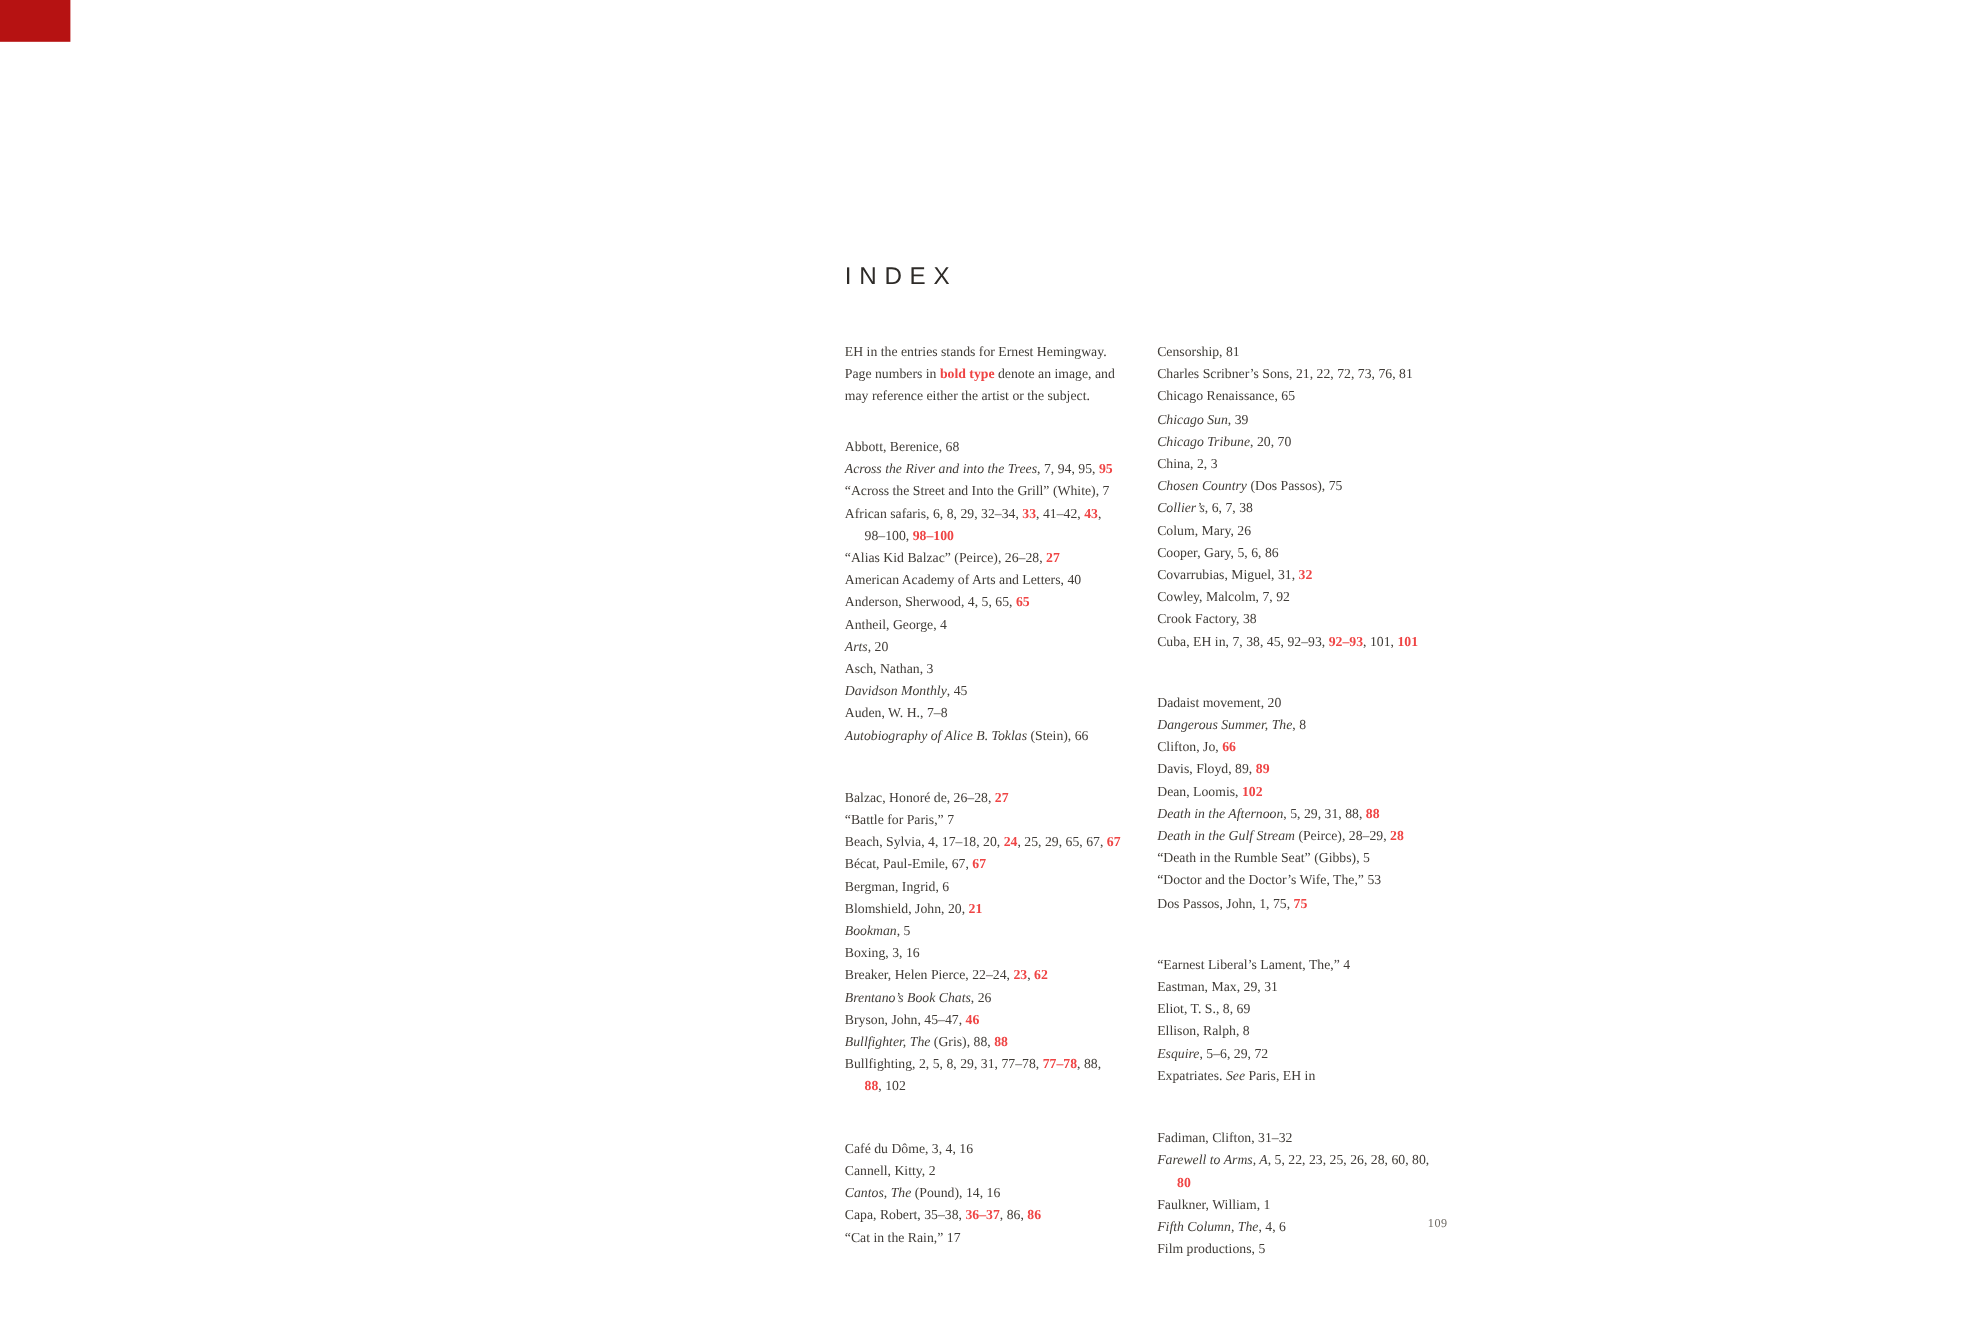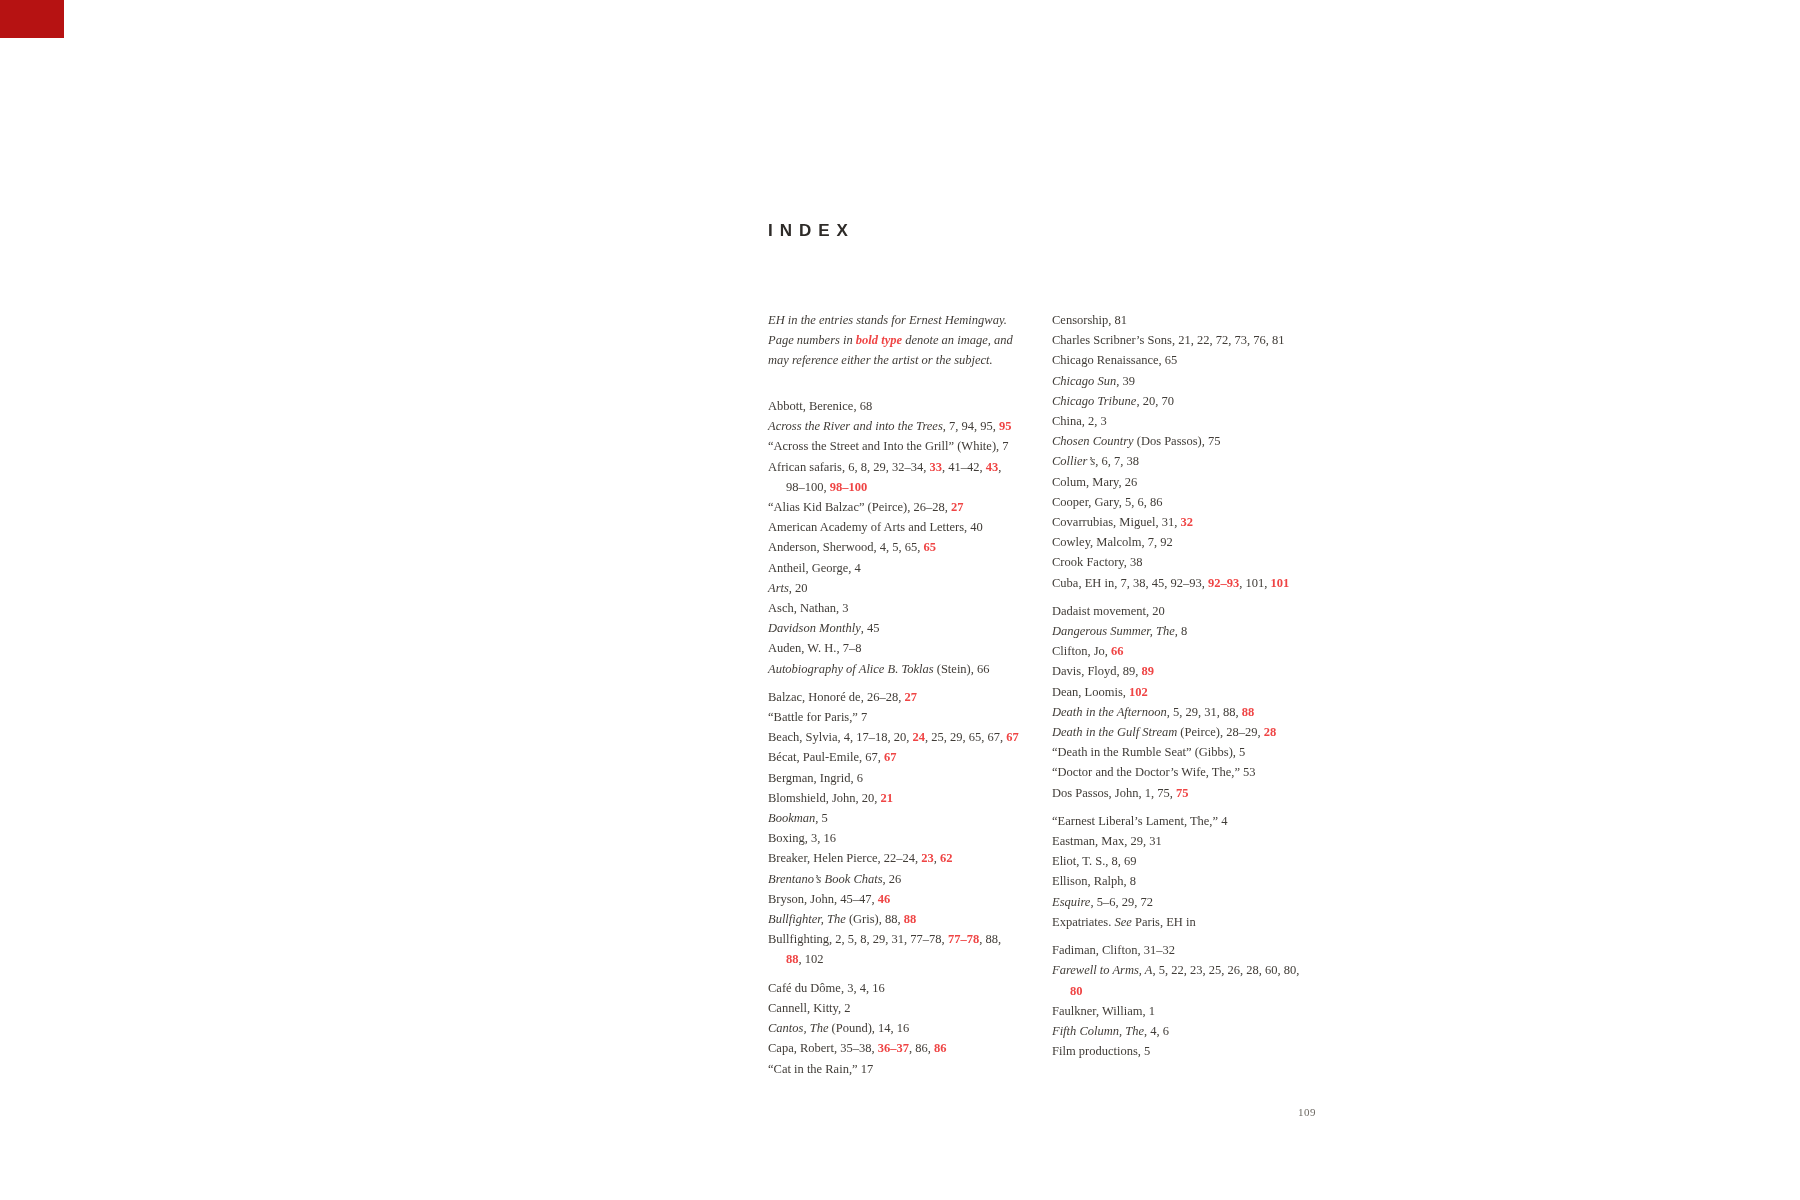--- a/index.html
+++ b/index.html
@@ -3,28 +3,28 @@
 <meta charset="utf-8">
 <style>
   html,body{margin:0;padding:0;}
   body{
     width:1800px;height:1200px;position:relative;background:#ffffff;
     font-family:"Liberation Serif", serif;
     -webkit-font-smoothing:antialiased;
   }
   .corner-mark{position:absolute;left:0;top:0;width:64px;height:38px;}
   .index-title{
-    position:absolute;left:768px;top:221px;margin:0;
+    position:absolute;left:768px;top:238px;margin:0;
     font-family:"Liberation Sans", sans-serif;
-    font-weight:bold;font-size:17px;letter-spacing:7px;color:#2e2b28;
+    font-weight:normal;font-size:22px;letter-spacing:7px;color:#2e2b28;
   }
-  .intro{position:absolute;left:768px;top:310px;width:300px;font-style:italic;}
+  .intro{position:absolute;left:768px;top:310px;width:300px;}
   .col-left{position:absolute;left:768px;top:396px;width:300px;}
   .col-right{position:absolute;left:1052px;top:310px;width:320px;}
-  .group{margin-top:8px;}
+  .group{margin-top:36px;}
   .group:first-child{margin-top:0;}
   .line{
     font-size:12.5px;line-height:20.2px;color:#403c37;white-space:nowrap;
   }
   .line.cont{padding-left:18px;}
   .b{font-weight:bold;color:#ef4444;}
   .i{font-style:italic;}
   .page-number{
     position:absolute;left:1298px;top:1106px;
     font-size:11px;color:#6e6a64;letter-spacing:0.5px;

